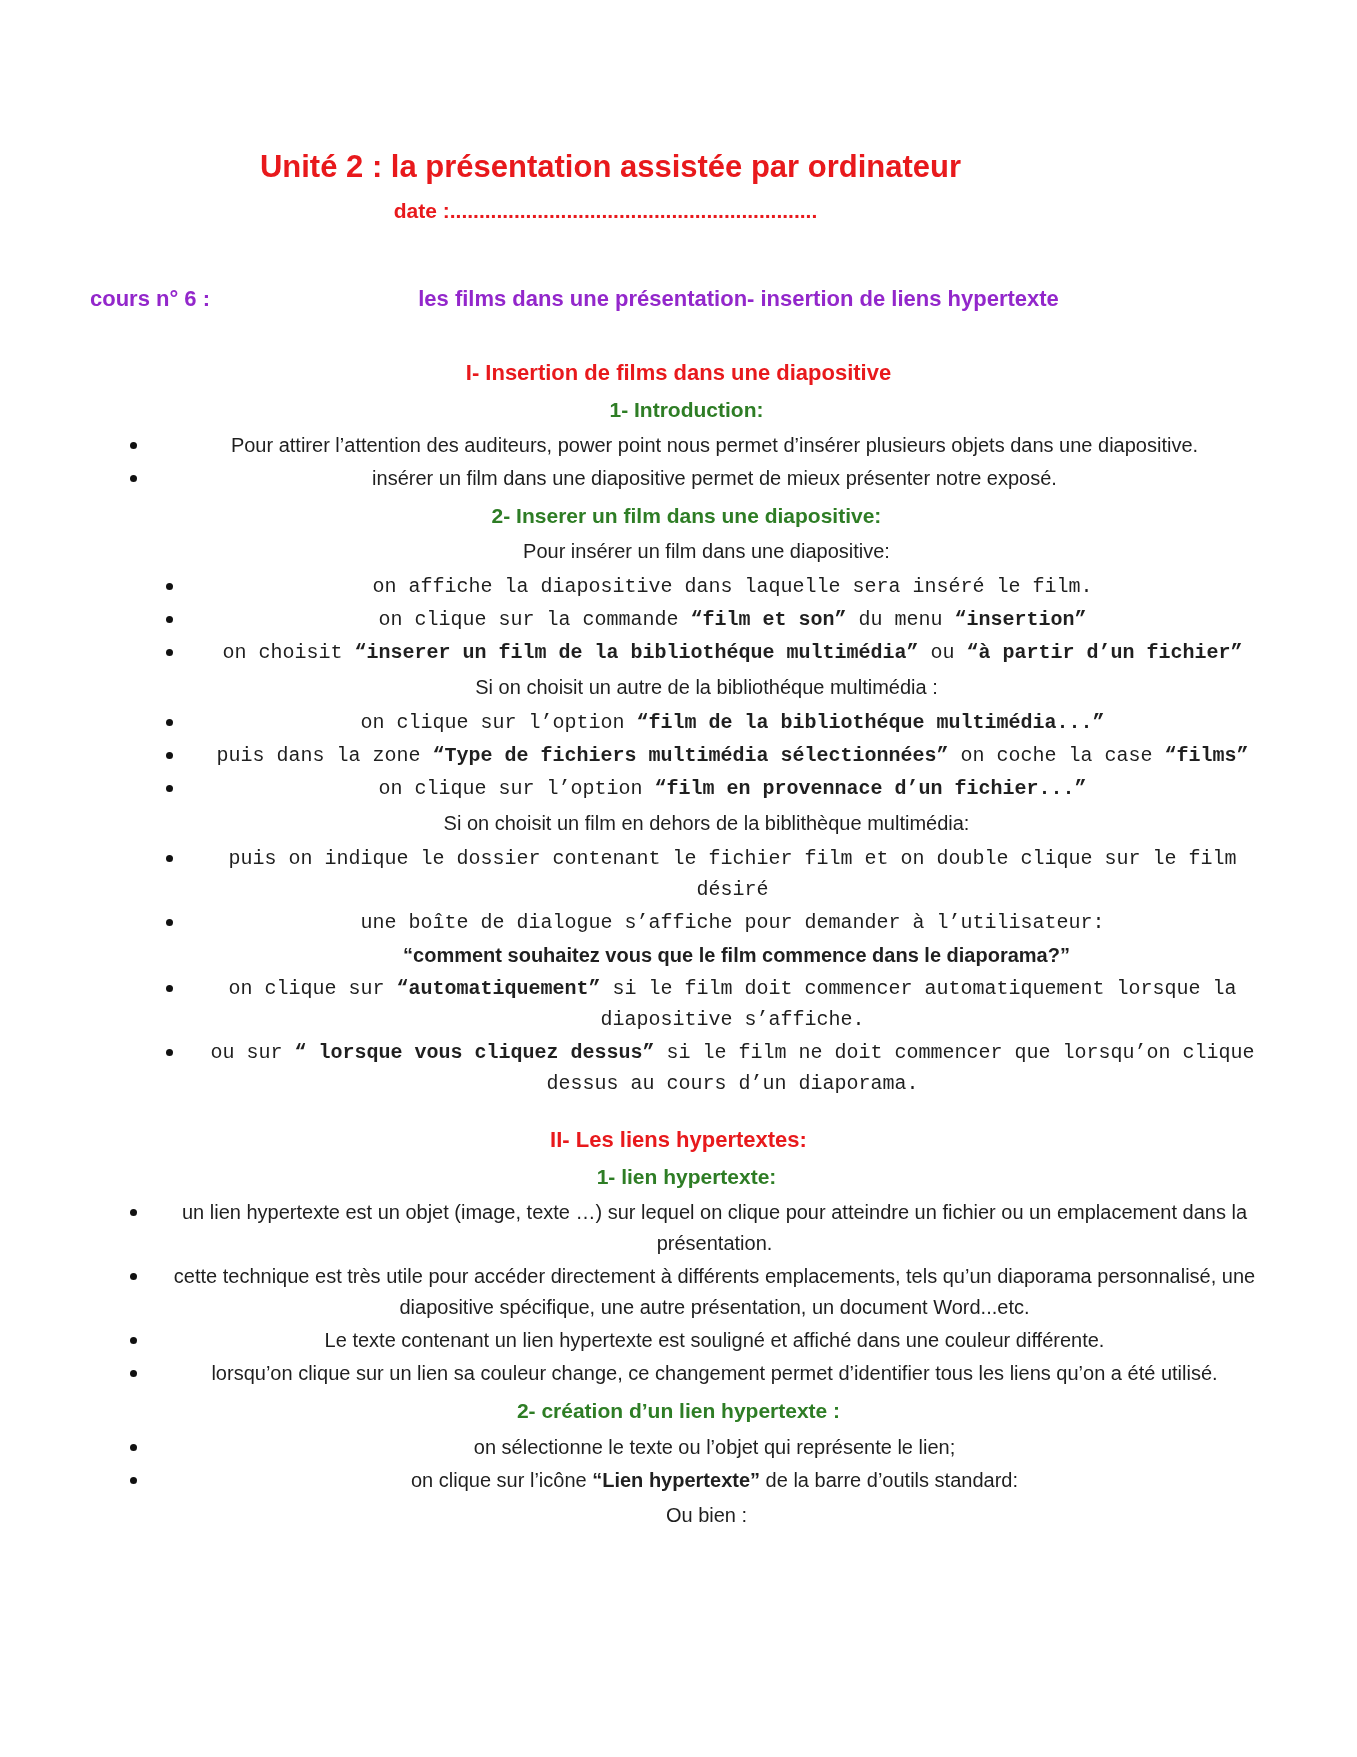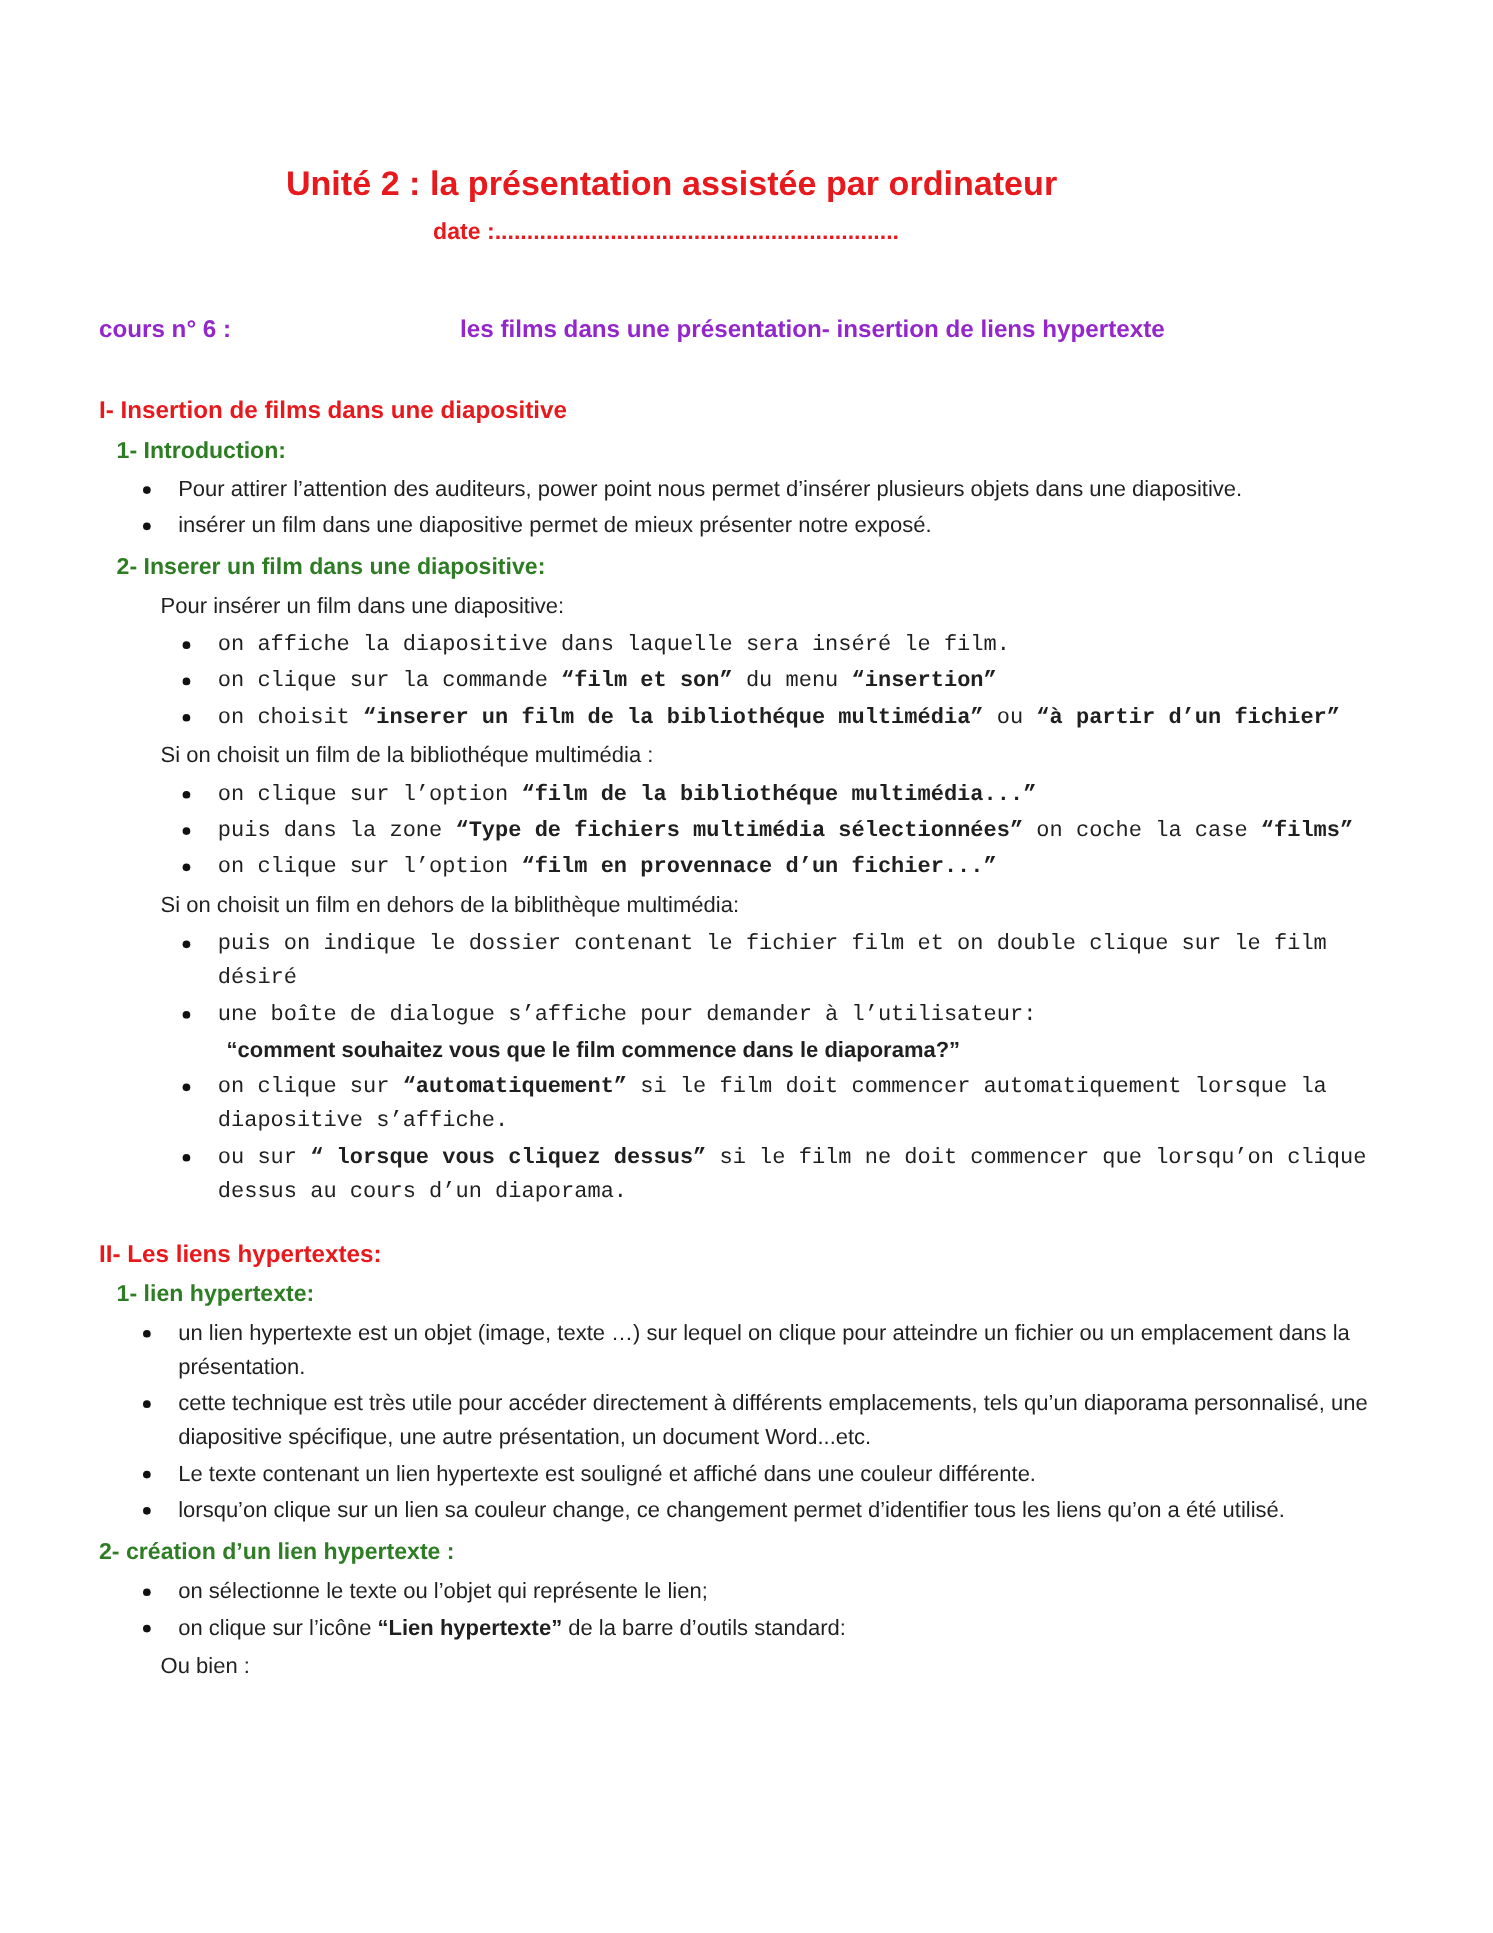--- a/index.html
+++ b/index.html
@@ -51,21 +51,21 @@
   }
   .course-title{
     flex:1 1 auto;
     text-align:center;
     font-size:22px;
     font-weight:bold;
     color:var(--course_purple);
   }
   
   main{display:block;margin-top:42px;}
-  .block{margin:2px 0;}
+  .block{margin:2px 0;text-align:center;}
   .h1{
     font-size:22px;
     font-weight:bold;
     color:var(--heading_red);
     margin:26px 0 8px 0;
     line-height:1.35;
   }
   .h2{
     font-size:21px;
     font-weight:bold;
@@ -122,21 +122,21 @@
         <span class="txt"><span>on affiche la diapositive dans laquelle sera inséré le film.</span></span>
       </div>
       <div class="block li ind4">
         <span class="dot"></span>
         <span class="txt"><span>on clique sur la commande </span><b>“film et son”</b><span> du menu </span><b>“insertion”</b></span>
       </div>
       <div class="block li ind4">
         <span class="dot"></span>
         <span class="txt"><span>on choisit </span><b>“inserer un film de la bibliothéque multimédia”</b><span> ou </span><b>“à partir d’un fichier”</b></span>
       </div>
-      <div class="block p ind2"><span class="txt"><span>Si on choisit un film de la bibliothéque multimédia :</span></span></div>
+      <div class="block p ind2"><span class="txt"><span>Si on choisit un autre de la bibliothéque multimédia :</span></span></div>
       <div class="block li ind4">
         <span class="dot"></span>
         <span class="txt"><span>on clique sur l’option </span><b>“film de la bibliothéque multimédia...”</b></span>
       </div>
       <div class="block li ind4">
         <span class="dot"></span>
         <span class="txt"><span>puis dans la zone </span><b>“Type de fichiers multimédia sélectionnées”</b><span> on coche la case </span><b>“films”</b></span>
       </div>
       <div class="block li ind4">
         <span class="dot"></span>

